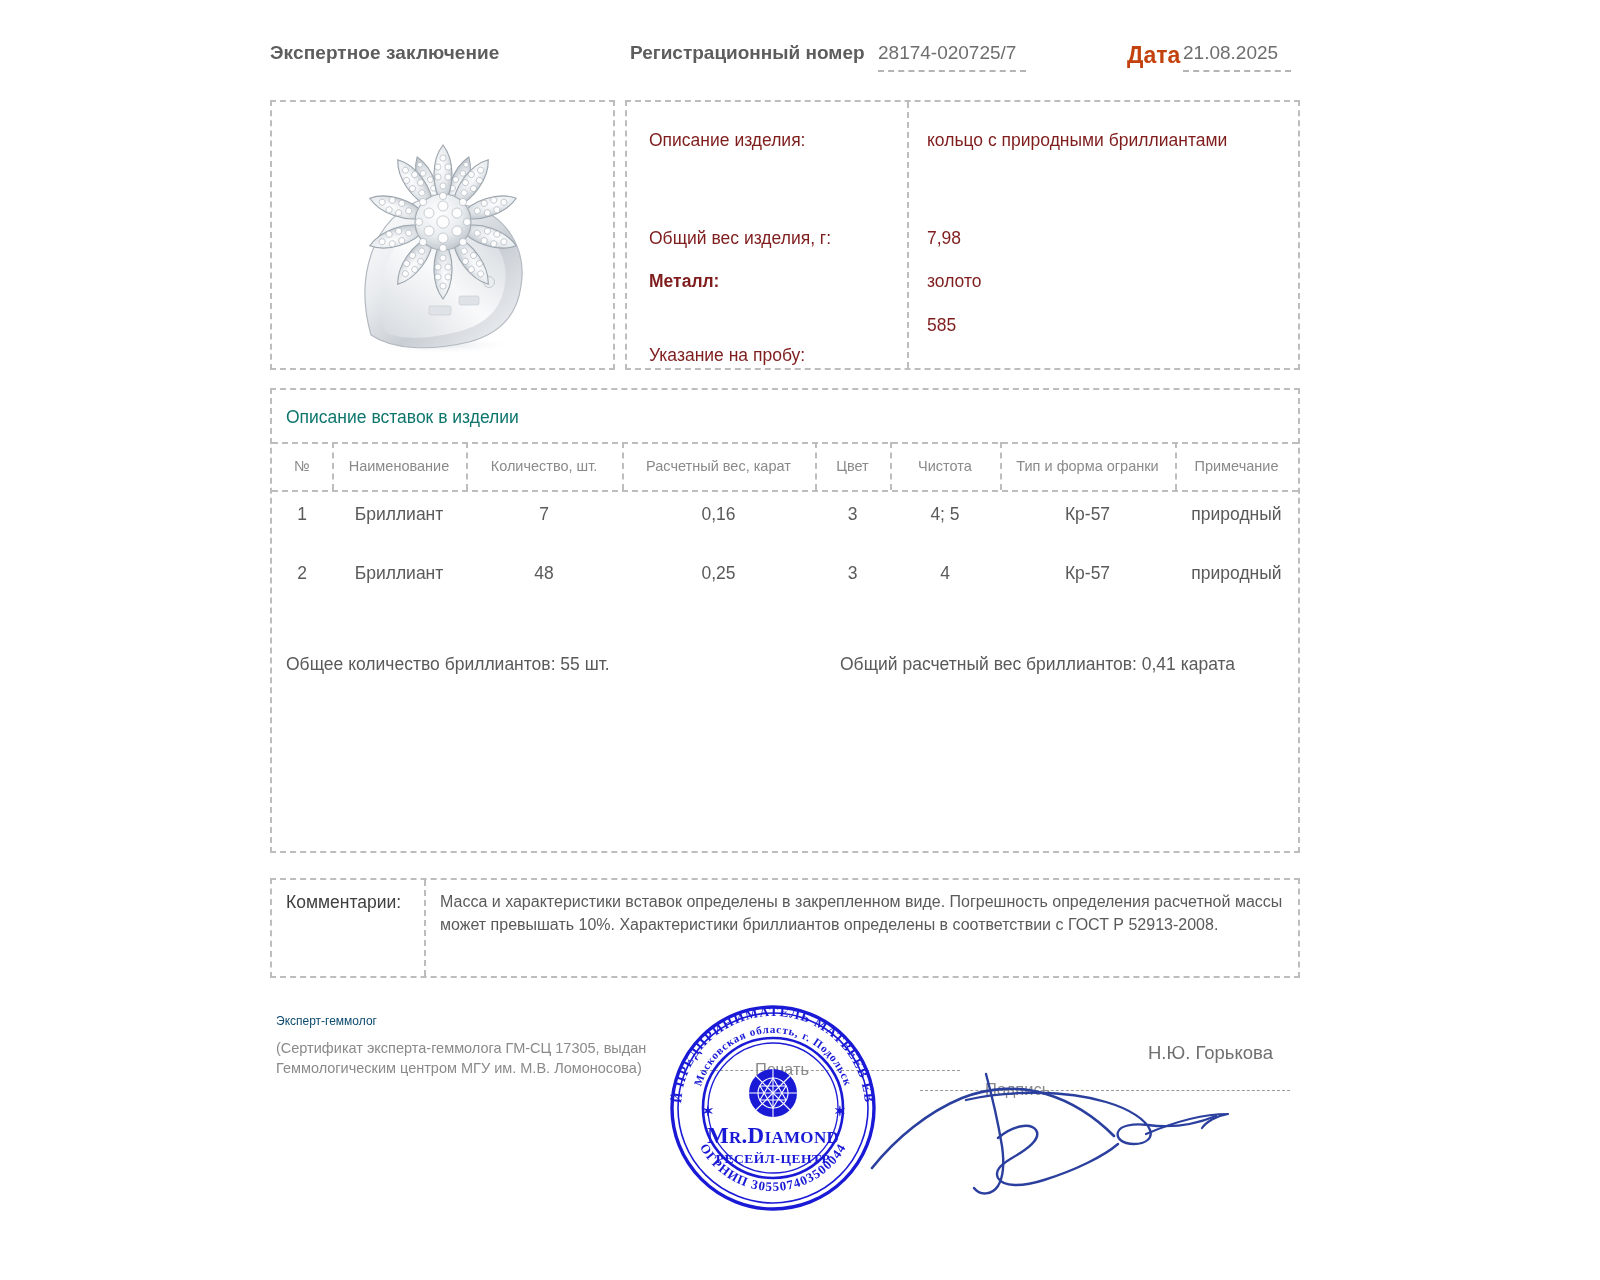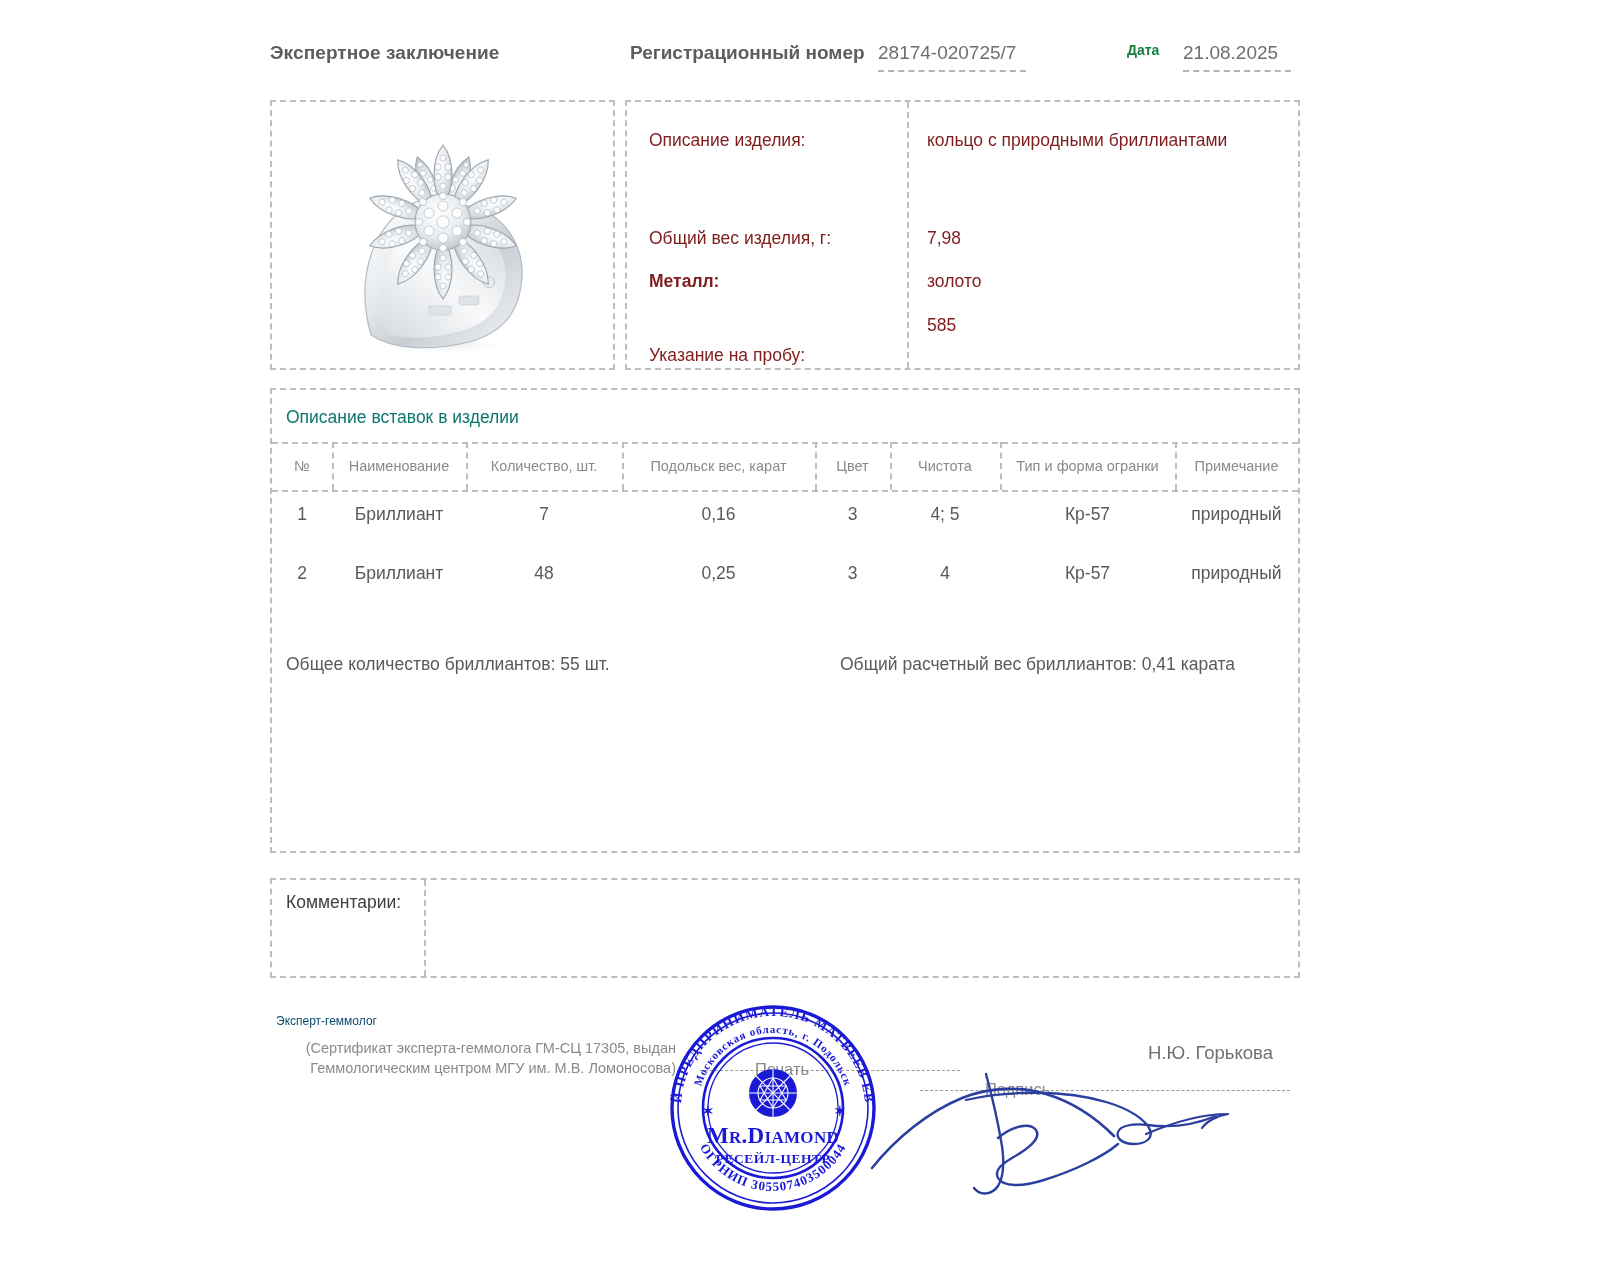--- a/index.html
+++ b/index.html
@@ -26,21 +26,21 @@
     position: absolute; left: 360px; top: 2px;
     font-size: 19px; font-weight: bold; color: #5d5d5d;
   }
   .hdr-regval {
     position: absolute; left: 608px; top: 2px; min-width: 148px;
     font-size: 19px; color: #6e6e6e;
     border-bottom: 2px dashed #b4b4b4; padding-bottom: 6px;
   }
   .hdr-datelabel {
     position: absolute; left: 857px; top: 2px;
-    font-size: 14px; font-weight: bold; color: #15803d;
+    font-size: 23px; font-weight: bold; color: #c2410c;
   }
   .hdr-dateval {
     position: absolute; left: 913px; top: 2px; min-width: 108px;
     font-size: 19px; color: #6e6e6e;
     border-bottom: 2px dashed #b4b4b4; padding-bottom: 6px;
   }
 
   
   .photo-box {
     position: absolute; left: 270px; top: 100px; width: 345px; height: 270px;
@@ -117,21 +117,21 @@
     font-size: 16px; line-height: 1.46; color: #5a5a5a;
   }
 
   
   .expert-title {
     position: absolute; left: 276px; top: 1014px;
     font-size: 12px; color: #0c4a6e;
   }
   .expert-note {
     position: absolute; left: 276px; top: 1038px; width: 400px;
-    font-size: 14.5px; line-height: 1.38; color: #8a8a8a; text-align: right;
+    font-size: 14.5px; line-height: 1.38; color: #8a8a8a;
   }
   .sig-line {
     position: absolute; left: 920px; top: 1090px; width: 370px; height: 0;
     border-top: 1.6px dashed #9a9a9a;
   }
   .sig-label {
     position: absolute; left: 985px; top: 1080px;
     font-size: 16.5px; color: #8a8a8a; background: transparent;
   }
   .sig-name {
@@ -306,21 +306,21 @@
     <div class="tcol-div" style="left:194px;"></div>
     <div class="tcol-div" style="left:350px;"></div>
     <div class="tcol-div" style="left:543px;"></div>
     <div class="tcol-div" style="left:618px;"></div>
     <div class="tcol-div" style="left:728px;"></div>
     <div class="tcol-div" style="left:903px;"></div>
 
     <div class="th" style="left:0px;   width:60px;">№</div>
     <div class="th" style="left:60px;  width:134px;">Наименование</div>
     <div class="th" style="left:194px; width:156px;">Количество, шт.</div>
-    <div class="th" style="left:350px; width:193px;">Подольск вес, карат</div>
+    <div class="th" style="left:350px; width:193px;">Расчетный вес, карат</div>
     <div class="th" style="left:543px; width:75px;">Цвет</div>
     <div class="th" style="left:618px; width:110px;">Чистота</div>
     <div class="th" style="left:728px; width:175px;">Тип и форма огранки</div>
     <div class="th" style="left:903px; width:123px;">Примечание</div>
 
     <div class="td" style="left:0px;   width:60px;  top:104px;">1</div>
     <div class="td" style="left:60px;  width:134px; top:104px;">Бриллиант</div>
     <div class="td" style="left:194px; width:156px; top:104px;">7</div>
     <div class="td" style="left:350px; width:193px; top:104px;">0,16</div>
     <div class="td" style="left:543px; width:75px;  top:104px;">3</div>
@@ -337,20 +337,21 @@
     <div class="td" style="left:728px; width:175px; top:163px;">Кр-57</div>
     <div class="td" style="left:903px; width:123px; top:163px;">природный</div>
 
     <div class="totals totals-left">Общее количество бриллиантов: 55 шт.</div>
     <div class="totals totals-right">Общий расчетный вес бриллиантов: 0,41 карата</div>
   </div>
 
   <div class="comments-box">
     <div class="comments-divider"></div>
     <div class="comments-label">Комментарии:</div>
+    <div class="comments-text">Масса и характеристики вставок определены в закрепленном виде. Погрешность определения расчетной массы может превышать 10%. Характеристики бриллиантов определены в соответствии с ГОСТ Р 52913-2008.</div>
   </div>
 
   <div class="expert-title">Эксперт-геммолог</div>
   <div class="expert-note">(Сертификат эксперта-геммолога ГМ-СЦ 17305, выдан Геммологическим центром МГУ им. М.В. Ломоносова)</div>
 
   <div class="stamp-line"></div>
   <div class="stamp-label">Печать</div>
 
   <div class="sig-line"></div>
   <div class="sig-label">Подпись</div>

